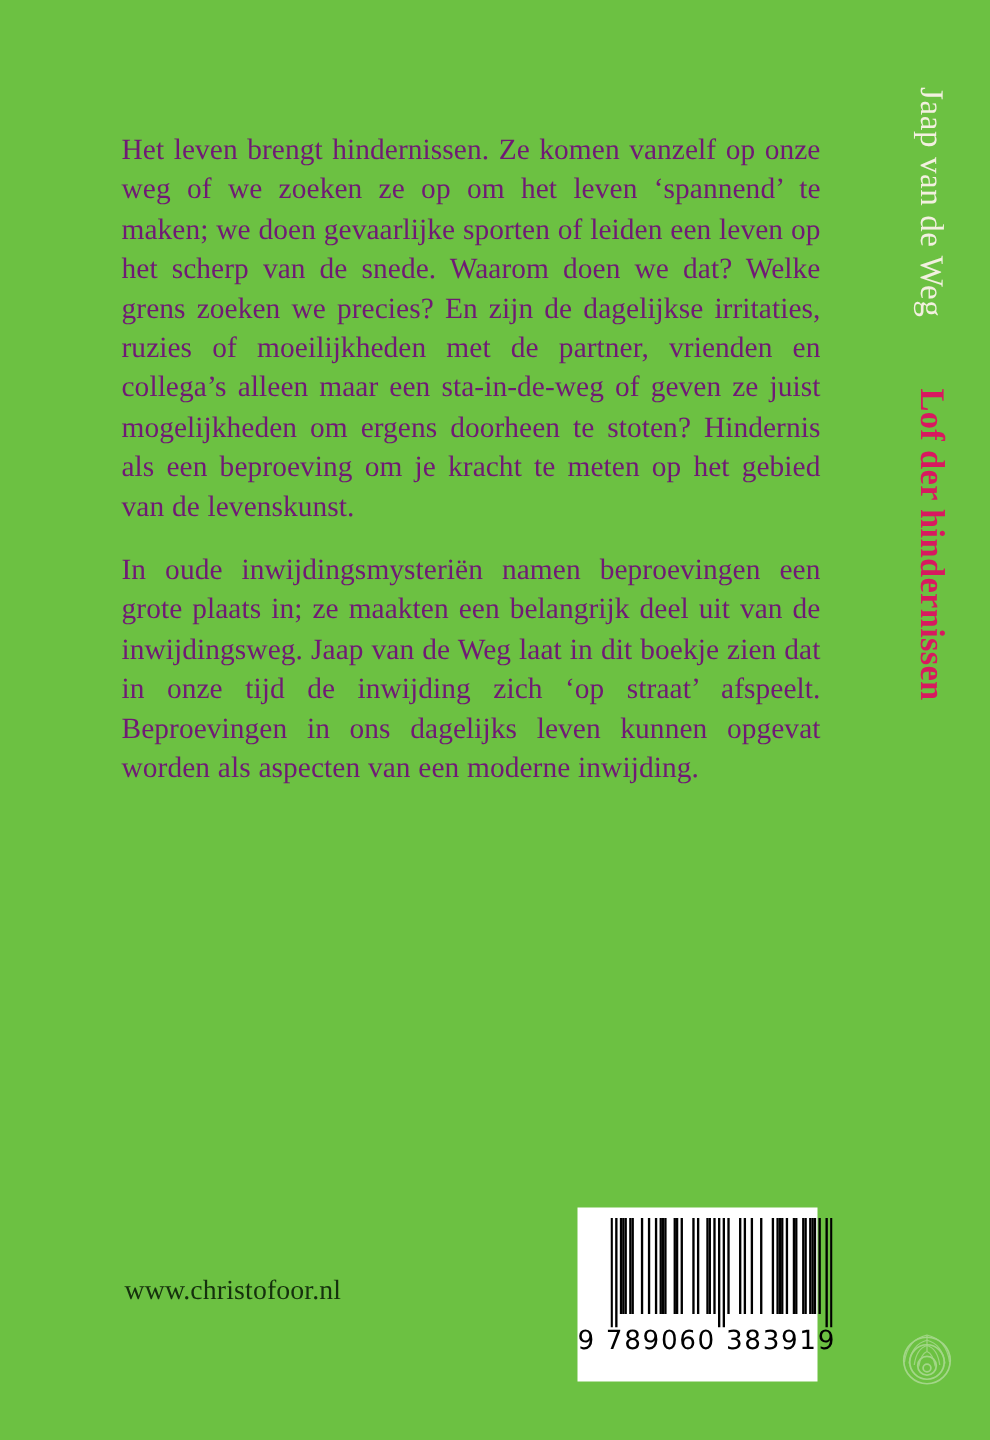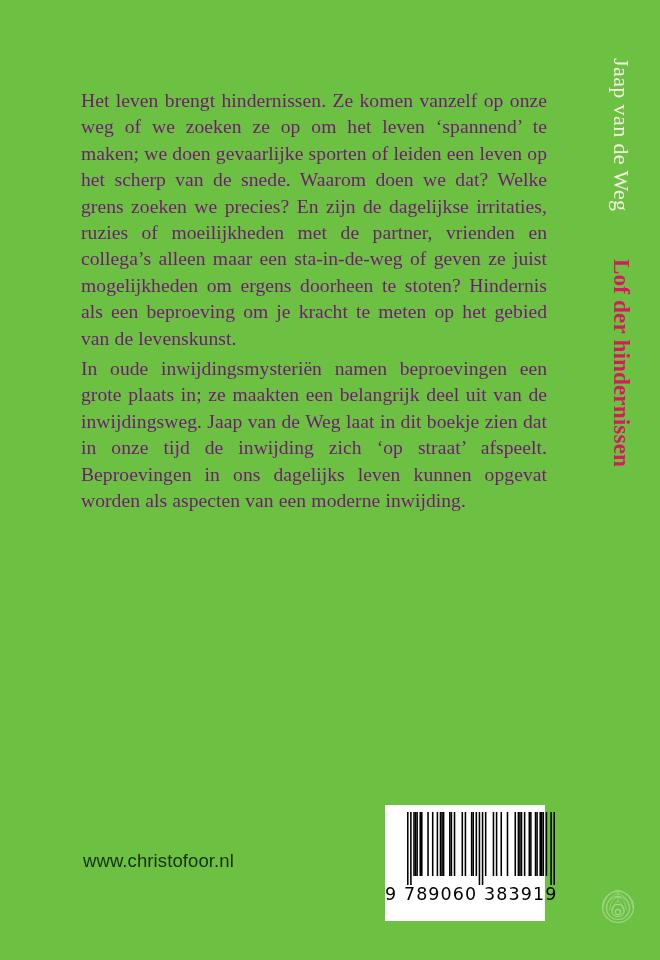--- a/index.html
+++ b/index.html
@@ -33,30 +33,30 @@
     color: #701a75;
     font-family: "Liberation Serif", "DejaVu Serif", serif;
     font-size: 19.6px;
     line-height: 26.4px;
     text-align: justify;
     text-justify: inter-word;
     letter-spacing: 0.05px;
     word-spacing: 0.2px;
   }
   .para + .para {
-    margin-top: 4px;
+    margin-top: 16px;
   }
 
   
   #website {
     position: absolute;
     left: 83px;
     top: 850px;
     color: #15300d;
-    font-family: Liberation Sans, sans-serif;
+    font-family: Liberation Serif, serif;
     font-size: 18.5px;
     line-height: 22px;
     letter-spacing: 0.1px;
     white-space: nowrap;
   }
 
   
   #spine {
     position: absolute;
     left: 596px;

